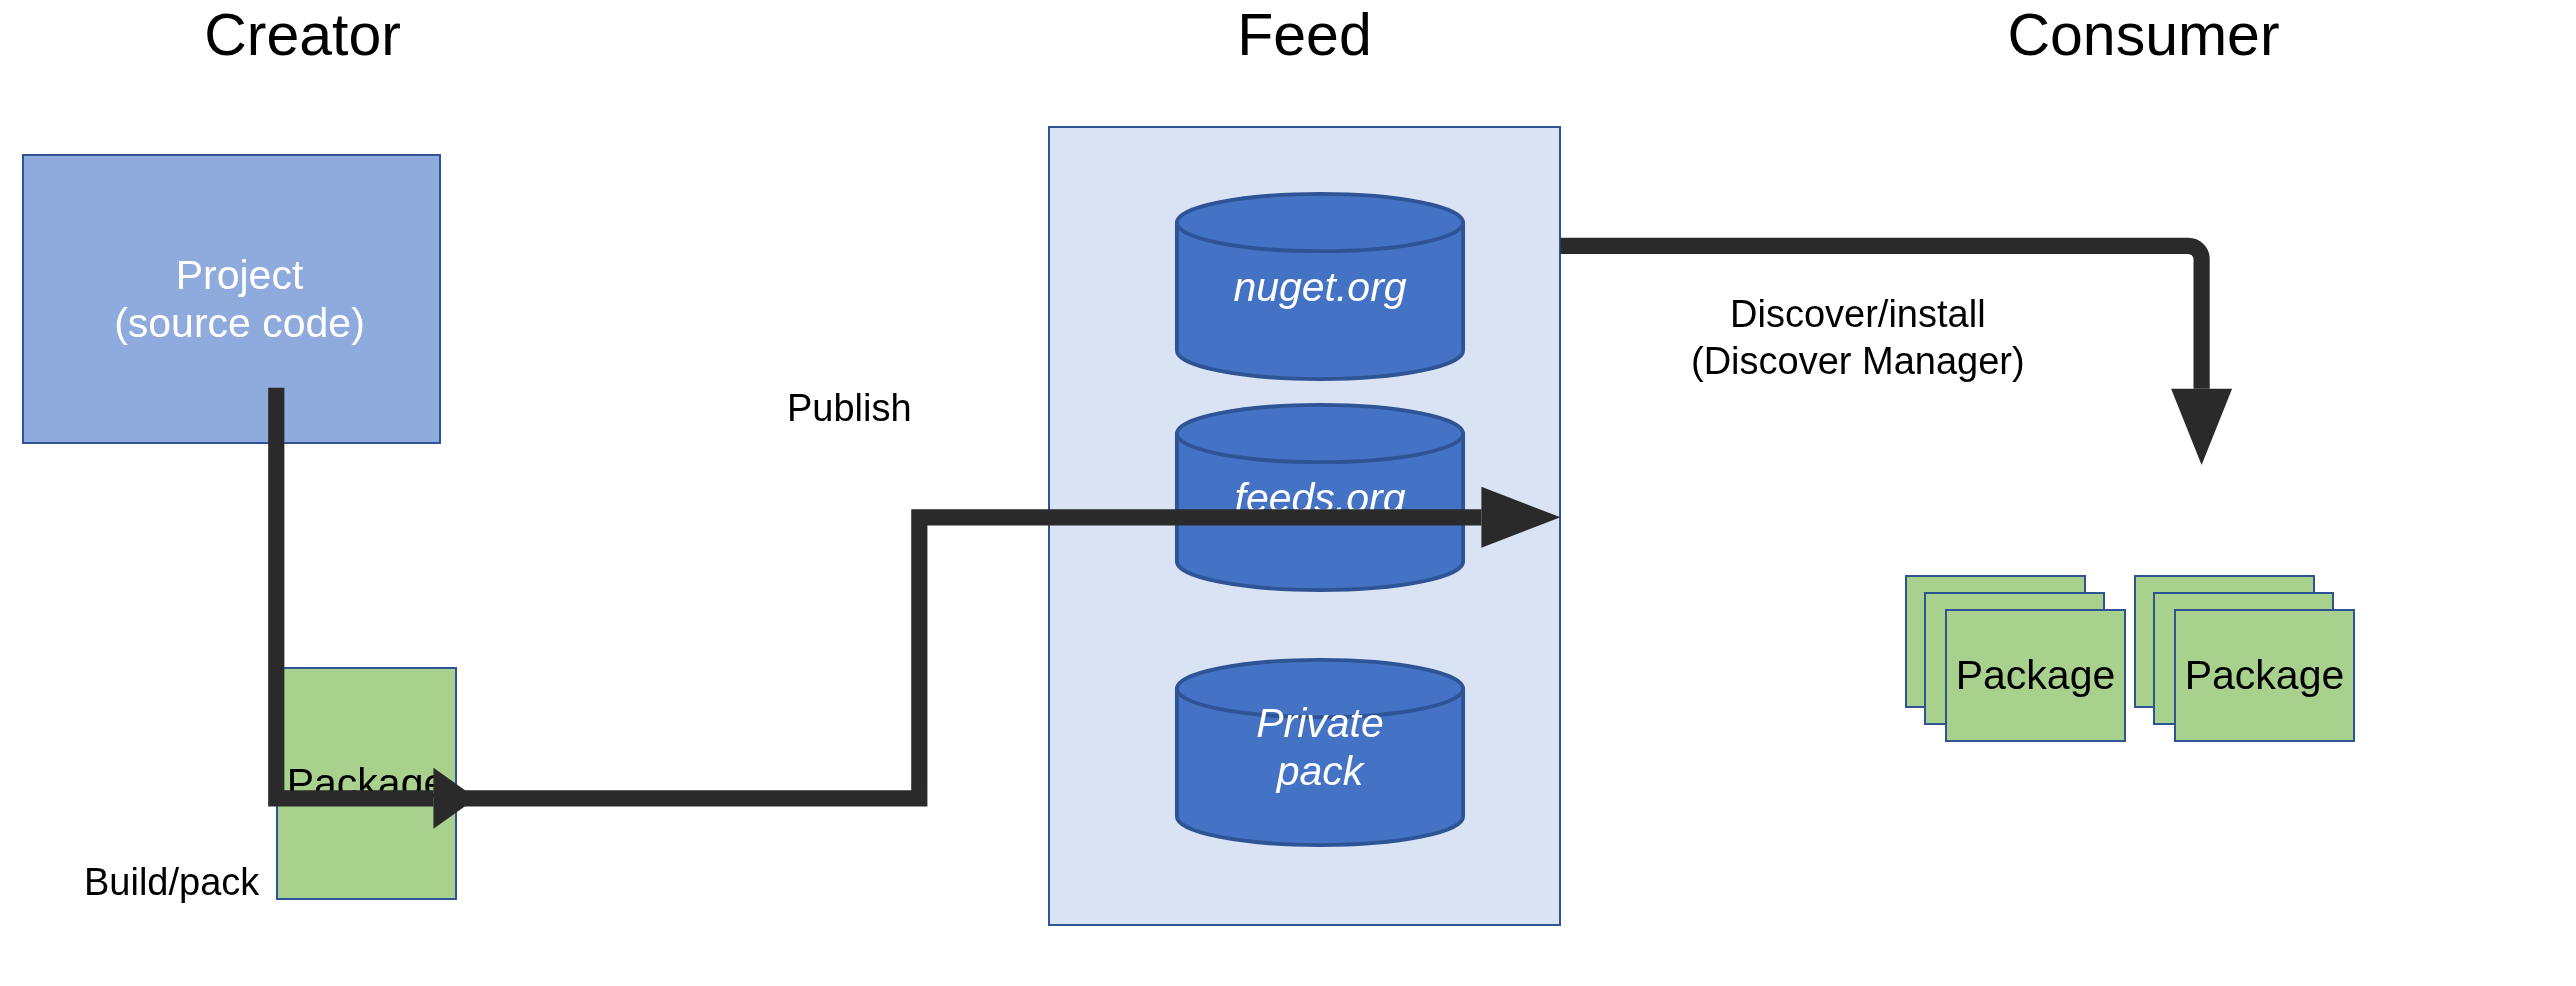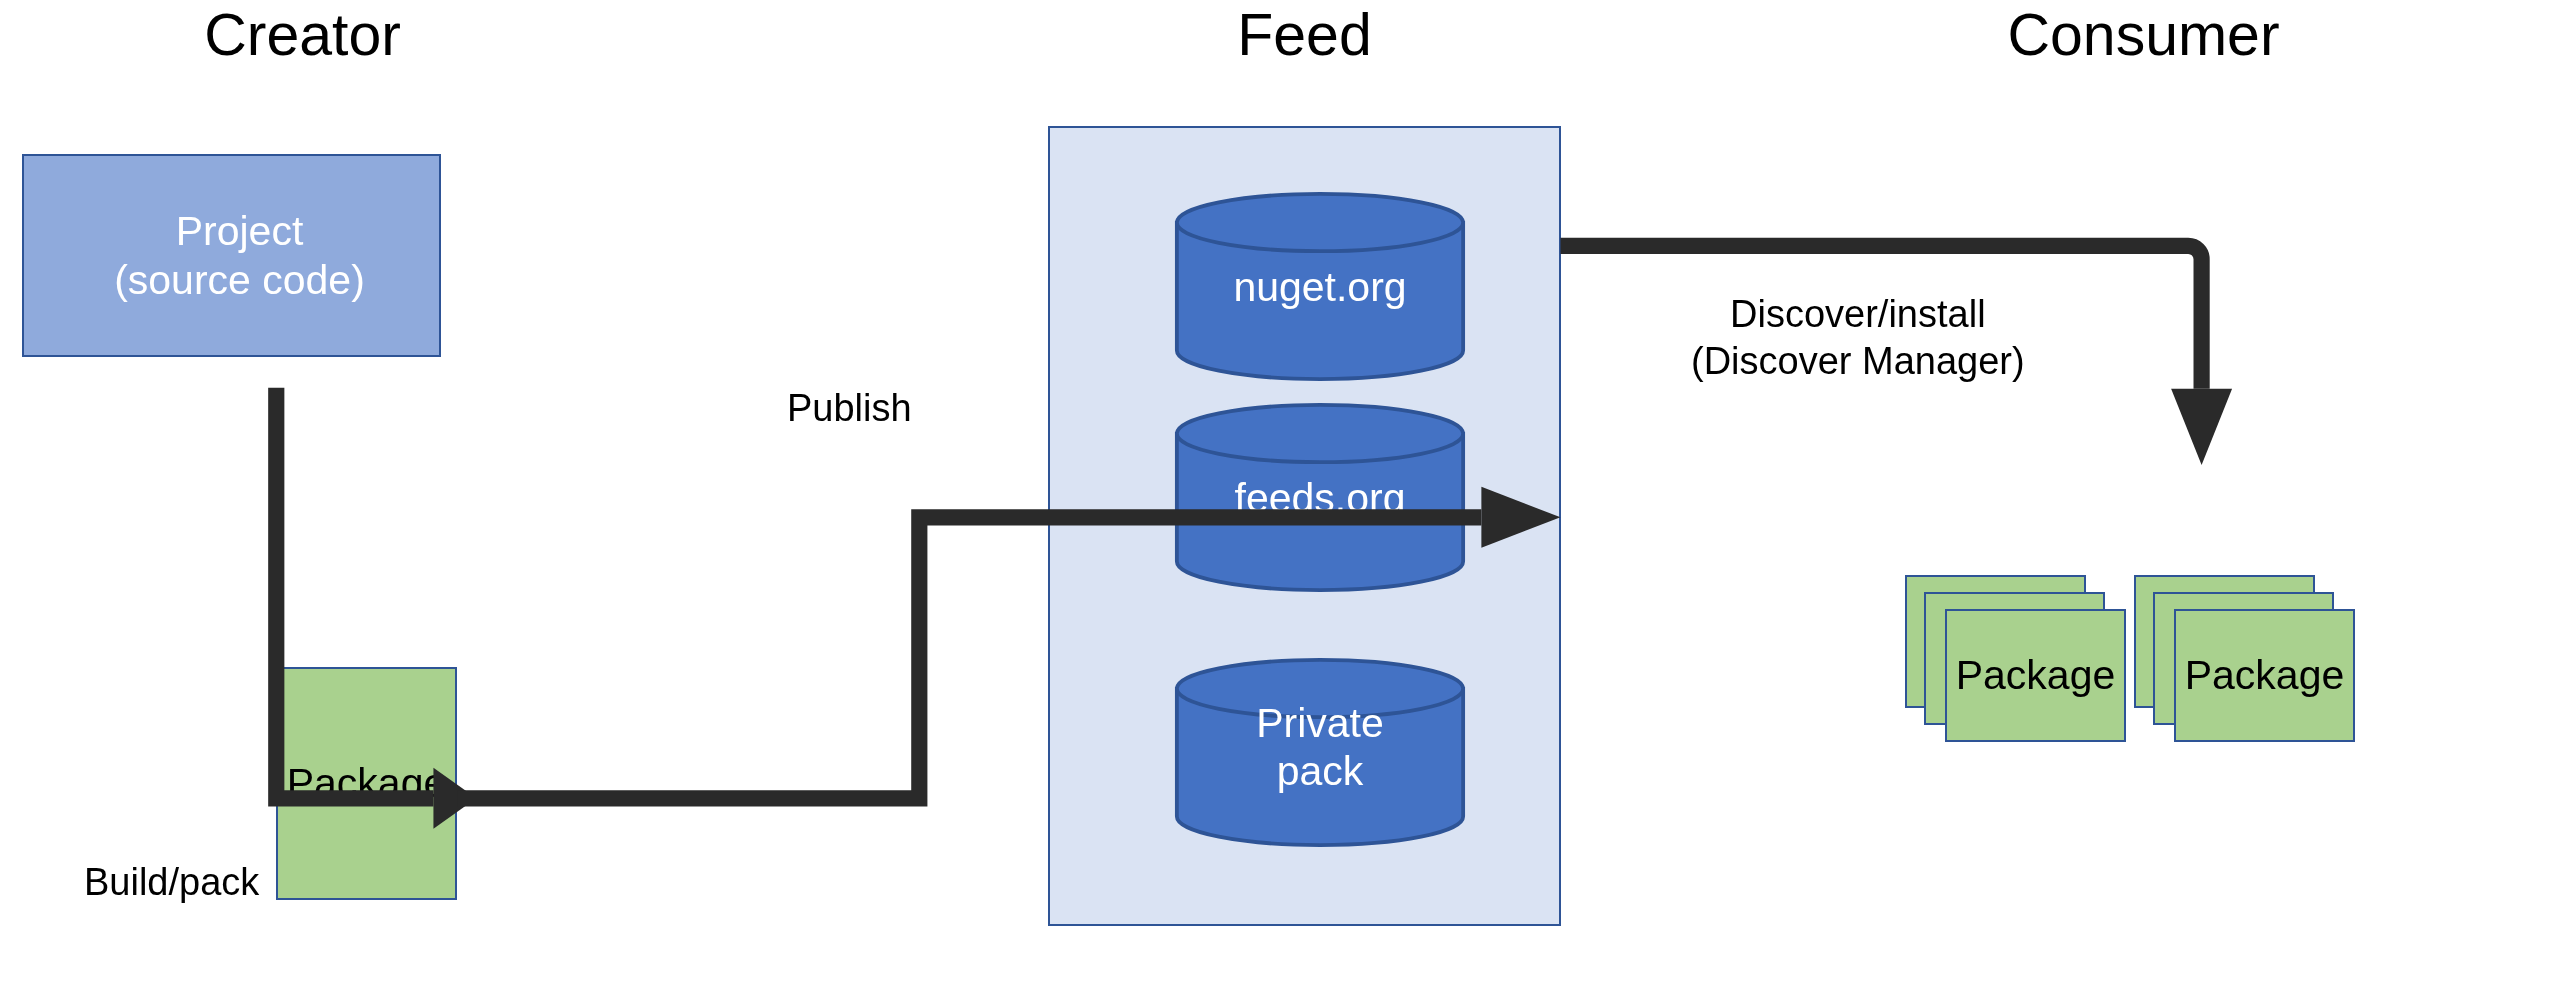--- a/index.html
+++ b/index.html
@@ -11,21 +11,21 @@
   .box{position:absolute;box-sizing:border-box;display:flex;
        align-items:center;justify-content:center;text-align:center;}
   .proj-box{background:#8FAADC;border:2.9px solid #2E5496;color:#ffffff;
             font-size:41px;line-height:1.18;}
   .feed-box{background:#DAE3F3;border:2.9px solid #2E5496;}
   .bot-box{background:#8FAADC;border:3.8px solid #2E5496;}
   .bot-label{position:absolute;left:0;right:0;top:27px;text-align:center;
              color:#ffffff;font-size:41px;}
   .pkg-box{background:#A9D18E;border:2.9px solid #2E5496;color:#000000;
            font-size:41px;}
-  .cyl{position:absolute;}
+  .cyl{position:absolute;font-style:italic;}
   .cyl-label{position:absolute;left:0;right:0;text-align:center;color:#fff;
              font-size:41px;line-height:1.18;pointer-events:none;}
   .edge-label{position:absolute;color:#000;font-size:38px;line-height:1.24;
               white-space:nowrap;}
   .stack{position:absolute;}
   .card{position:absolute;background:#A9D18E;border:2.9px solid #2E5496;
         box-sizing:border-box;}
   .card-front{display:flex;align-items:center;justify-content:center;
               color:#000;font-size:41px;}
   svg.arrows{position:absolute;left:0;top:0;width:2576px;height:987px;
@@ -33,21 +33,21 @@
 </style>
 </head>
 <body>
 
 <div class="stage">
 
   <div class="lane-title" style="left:112px;top:5.7px;width:381px;">Creator</div>
   <div class="lane-title" style="left:1114px;top:5.7px;width:381px;">Feed</div>
   <div class="lane-title" style="left:1953px;top:5.7px;width:381px;">Consumer</div>
 
-  <div class="box proj-box" style="left:22px;top:154px;width:419px;height:203px;padding-left:16px;">
+  <div class="box proj-box" style="left:22px;top:154px;width:419px;height:290px;padding-left:16px;">
     <div>
       <div>Project</div>
       <div>(source code)</div>
     </div>
   </div>
 
   <div class="box pkg-box" style="left:276px;top:667px;width:181px;height:233px;">
     <span>Package</span>
   </div>
 

